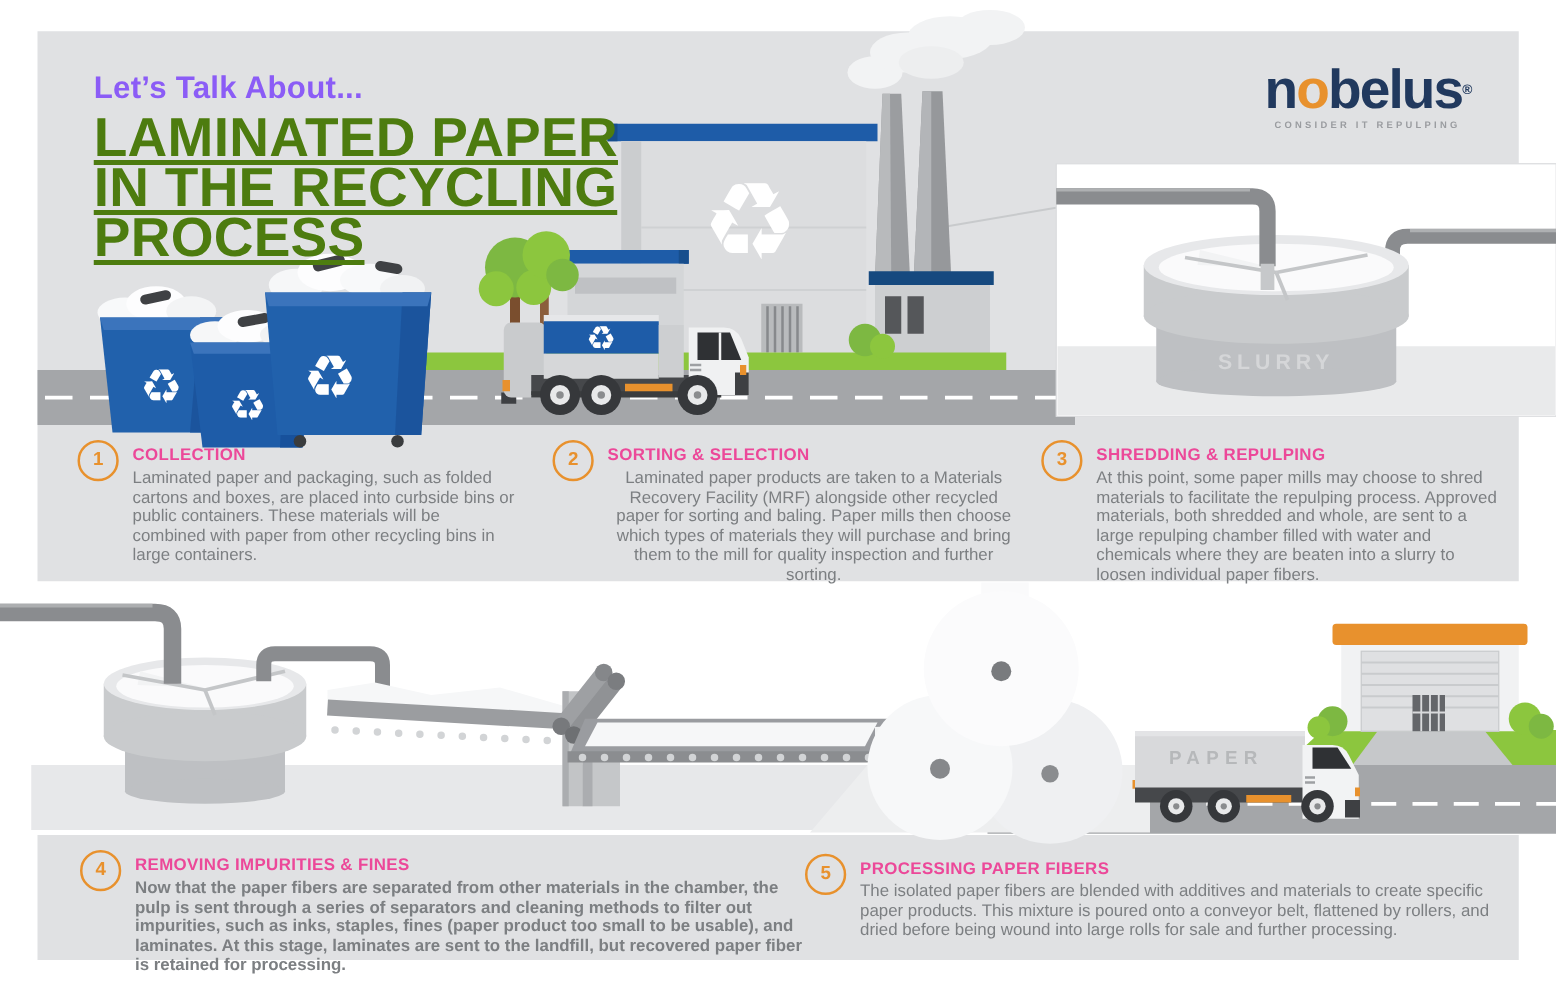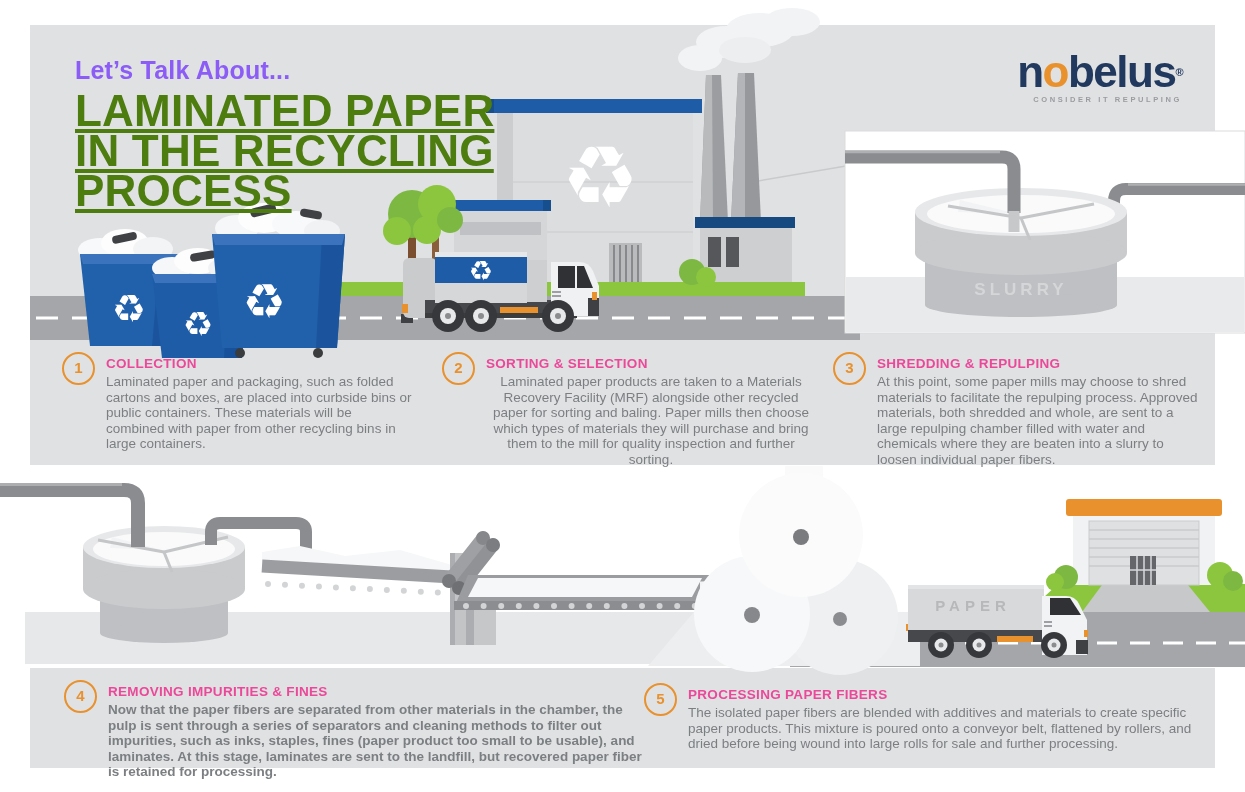--- a/index.html
+++ b/index.html
@@ -5,21 +5,21 @@
   html,body{margin:0;padding:0;background:#fff;}
   #page{position:relative;width:1245px;height:792px;background:#ffffff;overflow:hidden;
         font-family:"Liberation Sans",sans-serif;}
   #art{position:absolute;left:0;top:0;width:1245px;height:792px;}
   .abs{position:absolute;}
   
   #title-block{left:75px;top:56px;width:420px;}
   #kicker{color:#8b5cf6;font-size:25px;font-weight:bold;letter-spacing:.2px;margin:0 0 6px 0;}
   #main-title{color:#4d7c0f;font-size:44px;font-weight:bold;line-height:40px;letter-spacing:.2px;margin:0;text-decoration:underline;}
   
-  #logo{left:1006px;top:50px;width:176px;text-align:right;}
+  #logo{left:1006px;top:50px;width:176px;text-align:center;}
   #logo .word{font-size:44px;font-weight:bold;color:#21395E;letter-spacing:-1.5px;line-height:44px;}
   #logo .word .o{color:#E8912D;}
   #logo .reg{font-size:11px;vertical-align:top;color:#21395E;font-weight:bold;}
   #logo .tag{display:block;margin-top:1px;font-size:7.5px;letter-spacing:2.6px;color:#9A9CA0;font-weight:bold;}
   
   .step{position:absolute;}
   .num{position:absolute;left:0;top:0;width:29px;height:29px;border:2.5px solid #E8912D;border-radius:50%;
        color:#E8912D;font-size:15px;font-weight:bold;text-align:center;line-height:28px;background:transparent;}
   .step h3{margin:0;position:absolute;left:44px;top:4px;color:#ec4899;font-size:13.5px;font-weight:bold;letter-spacing:.3px;white-space:nowrap;}
   .step p{margin:0;position:absolute;left:44px;top:22px;color:#7C7F82;font-size:13.5px;line-height:15.5px;}

